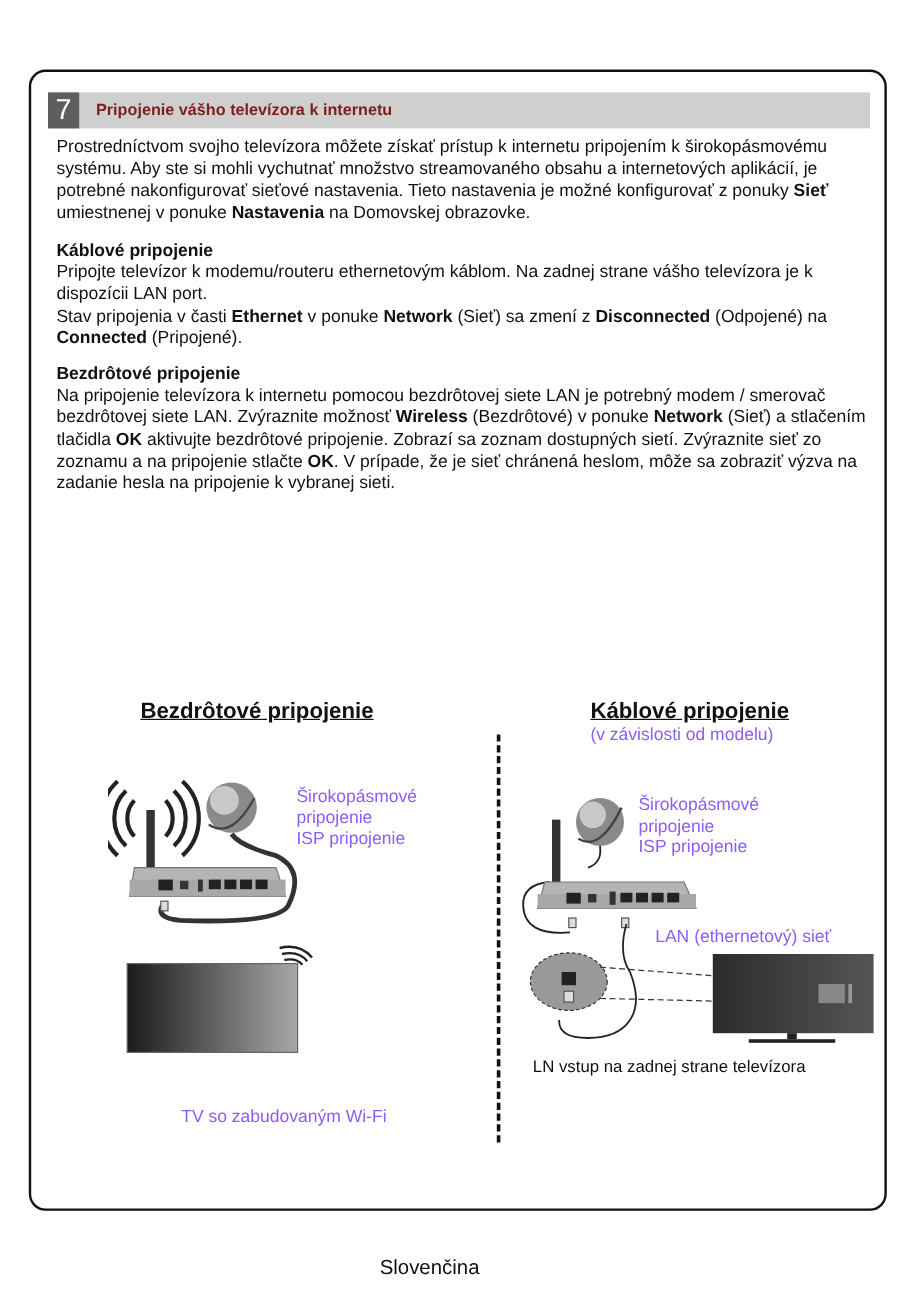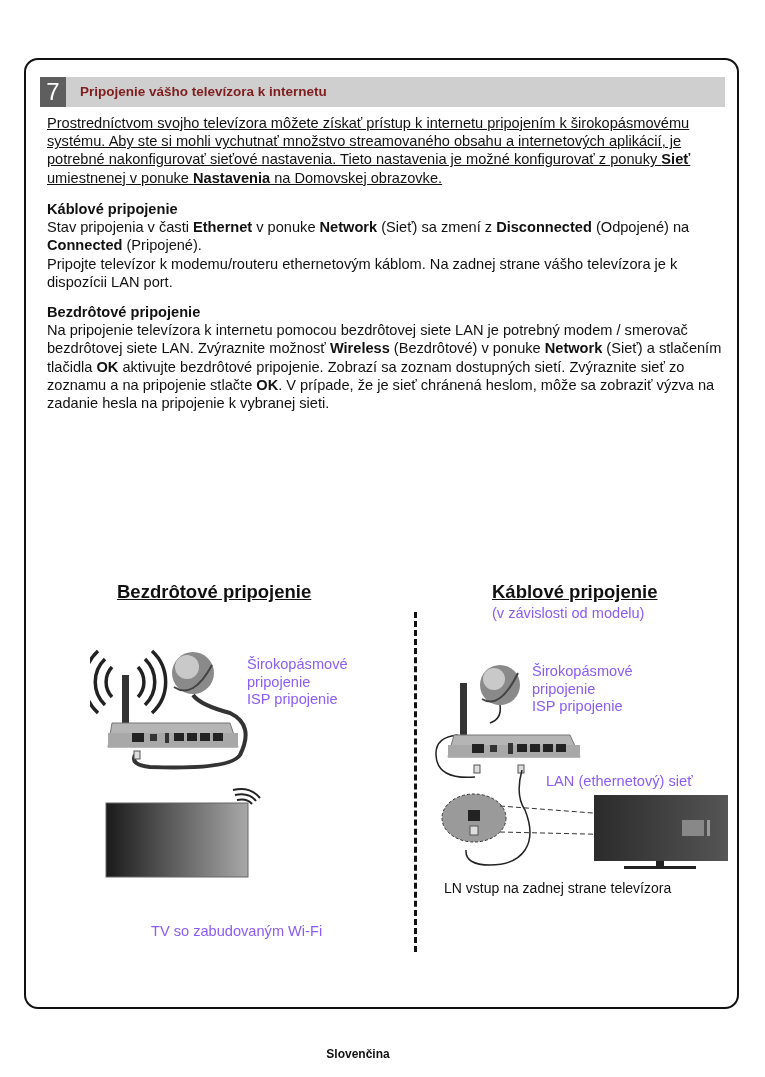--- a/index.html
+++ b/index.html
@@ -19,41 +19,41 @@
   .body p { margin: 0; }
   .body .h { font-weight: bold; }
   b { font-weight: bold; }
   .diag-title { position: absolute; font-size: 18.5px; font-weight: bold;
                 text-decoration: underline; color: #111; }
   .lbl { position: absolute; font-size: 14.6px; line-height: 18px; color: #8b5cf6; }
   .small { position: absolute; font-size: 14px; color: #111; }
   .divider { position: absolute; left: 414px; top: 612px; height: 340px;
              border-left: 3px dashed #111; }
   .footer { position: absolute; left: 0; width: 716px; top: 1047px; text-align: center;
-            font-size: 12px; font-weight: bold; color: #111; }
+            font-size: 17px; font-weight: normal; color: #111; }
   svg { position: absolute; }
 </style>
 </head>
 <body>
 
 <div class="frame"></div>
 
 <div class="hdr">
   <div class="num">7</div>
   <div class="title">Pripojenie vášho televízora k internetu</div>
 </div>
 
-<div class="body" style="top:114px;text-decoration:underline;">
+<div class="body" style="top:114px;">
   <p><span>Prostredníctvom svojho televízora môžete získať prístup k internetu pripojením k širokopásmovému systému. Aby ste si mohli vychutnať množstvo streamovaného obsahu a internetových aplikácií, je potrebné nakonfigurovať sieťové nastavenia. Tieto nastavenia je možné konfigurovať z ponuky </span><b>Sieť</b><span> umiestnenej v ponuke </span><b>Nastavenia</b><span> na Domovskej obrazovke.</span></p>
 </div>
 
 <div class="body" style="top:200px;">
   <p class="h">Káblové pripojenie</p>
+  <p>Pripojte televízor k modemu/routeru ethernetovým káblom. Na zadnej strane vášho televízora je k dispozícii LAN port.</p>
   <p><span>Stav pripojenia v časti </span><b>Ethernet</b><span> v ponuke </span><b>Network</b><span>  (Sieť) sa zmení z </span><b>Disconnected</b><span> (Odpojené) na </span><b>Connected</b><span> (Pripojené).</span></p>
-  <p>Pripojte televízor k modemu/routeru ethernetovým káblom. Na zadnej strane vášho televízora je k dispozícii LAN port.</p>
 </div>
 
 <div class="body" style="top:303px;">
   <p class="h">Bezdrôtové pripojenie</p>
   <p><span>Na pripojenie televízora k internetu pomocou bezdrôtovej siete LAN je potrebný modem / smerovač bezdrôtovej siete LAN. Zvýraznite možnosť </span><b>Wireless</b><span>  (Bezdrôtové) v ponuke </span><b>Network</b><span> (Sieť) a stlačením tlačidla </span><b>OK</b><span> aktivujte bezdrôtové pripojenie. Zobrazí sa zoznam dostupných sietí. Zvýraznite sieť zo zoznamu a na pripojenie stlačte </span><b>OK</b><span>. V prípade, že je sieť chránená heslom, môže sa zobraziť výzva na zadanie hesla na pripojenie k vybranej sieti.</span></p>
 </div>
 
 <div class="diag-title" style="left:117px; top:581px;">Bezdrôtové pripojenie</div>
 
 <svg style="left:90px; top:645px;" width="180" height="130" viewBox="0 0 180 130">

